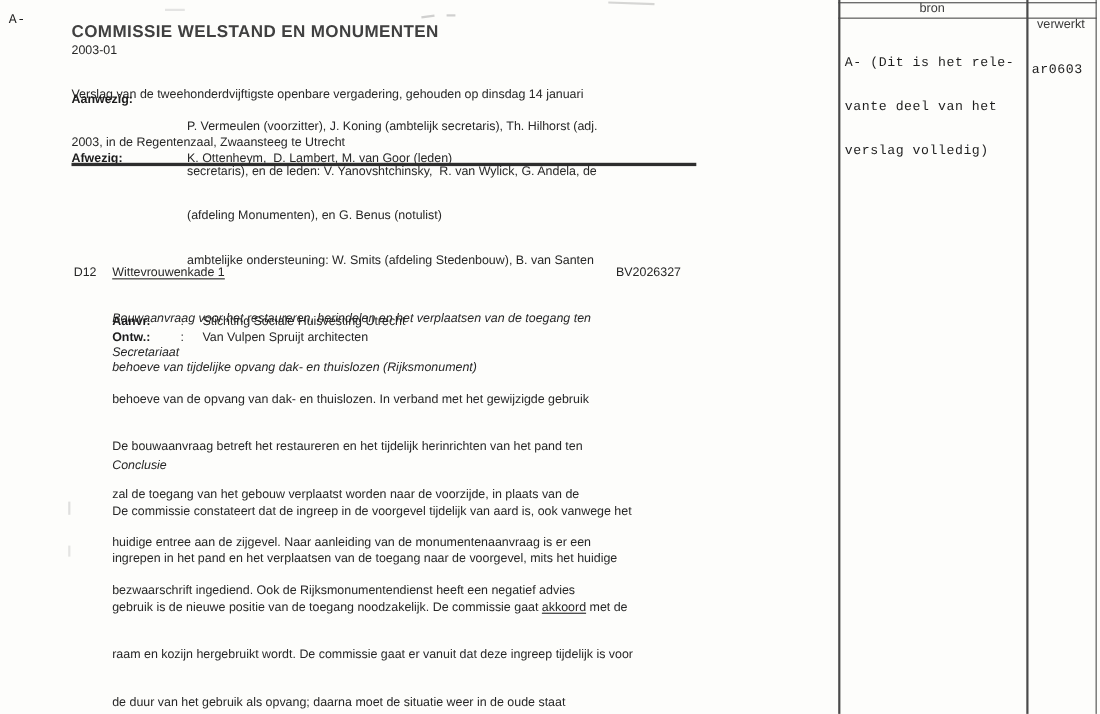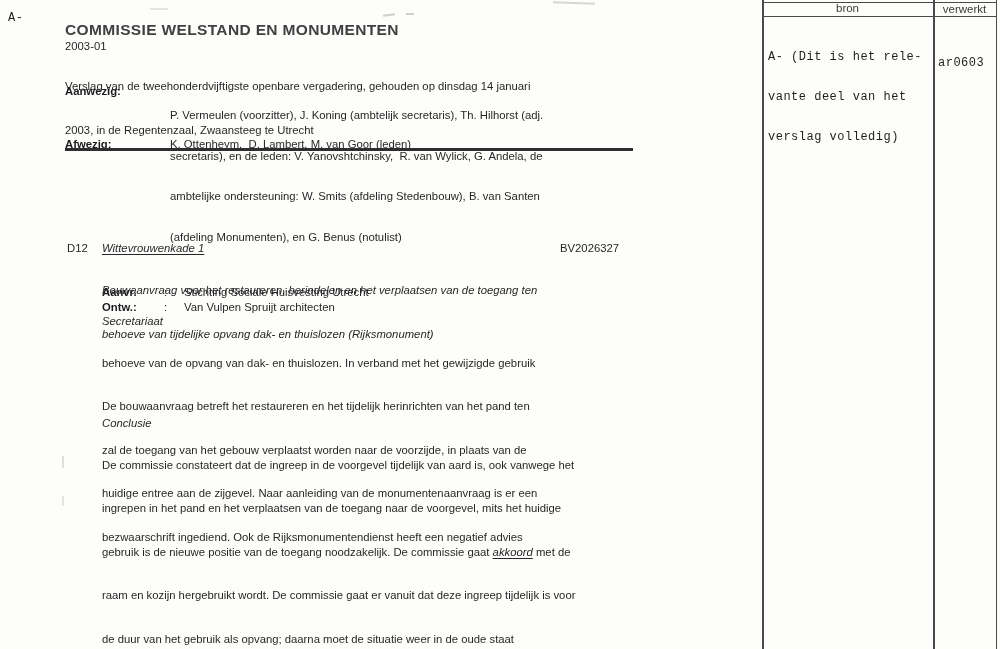--- a/index.html
+++ b/index.html
@@ -14,21 +14,21 @@
   .abs { position:absolute; white-space:pre; }
   .tw { font-family:"Liberation Mono", "DejaVu Sans Mono", monospace; font-size:12px; letter-spacing:0.5px; color:#1e1e1e; }
   .doc-title { font-size:15.5px; font-weight:700; letter-spacing:0.35px; line-height:1; color:#404040; }
   .t11 { font-size:11.3px; line-height:1; }
   .lines { font-size:11.3px; line-height:14.5px; }
   .lines > div { white-space:pre; }
   .att-lines { font-size:11.3px; line-height:13.5px; }
   .att-lines > div { white-space:pre; }
   .bold { font-weight:700; color:#1c1c1c; }
   .ital { font-style:italic; }
-  .u { text-decoration:underline; text-underline-offset:2px;font-style:italic; }
+  .u { text-decoration:underline; text-underline-offset:2px; }
   .rule { position:absolute; background:#2e2e2e; }
   .vline { position:absolute; width:1.5px; top:0; height:649px; background:#4a4a4a; }
   .hline { position:absolute; height:1.4px; background:#4a4a4a; }
   .colhead { font-size:11.5px; line-height:1; color:#3a3a3a; text-align:center; }
   .smudge { position:absolute; background:#9a9a9a; opacity:0.45; }
 </style>
 </head>
 <body>
 
 <div class="abs tw" style="left:8px; top:11px;">A-</div>
@@ -45,22 +45,22 @@
   <div class="abs t11" style="left:65px; top:41px;">2003-01</div>
   <div class="abs lines" style="left:65px; top:50px;">
     <div>Verslag van de tweehonderdvijftigste openbare vergadering, gehouden op dinsdag 14 januari</div>
     <div>2003, in de Regentenzaal, Zwaansteeg te Utrecht</div>
   </div>
 
   <div class="abs t11 bold" style="left:65px; top:86px;">Aanwezig:</div>
   <div class="abs att-lines" style="left:170px; top:82px;">
     <div>P. Vermeulen (voorzitter), J. Koning (ambtelijk secretaris), Th. Hilhorst (adj.</div>
     <div>secretaris), en de leden: V. Yanovshtchinsky,  R. van Wylick, G. Andela, de</div>
+    <div>(afdeling Monumenten), en G. Benus (notulist)</div>
     <div>ambtelijke ondersteuning: W. Smits (afdeling Stedenbouw), B. van Santen</div>
-    <div>(afdeling Monumenten), en G. Benus (notulist)</div>
   </div>
   <div class="abs t11 bold" style="left:65px; top:139px;">Afwezig:</div>
   <div class="abs t11" style="left:170px; top:139px;">K. Ottenheym,  D. Lambert, M. van Goor (leden)</div>
 
   <div class="rule" style="left:65px; top:148px; width:568px; height:2.6px;"></div>
 </div>
 
 <div>
   <div class="abs t11" style="left:67px; top:243px;">D12</div>
   <div class="abs t11 u" style="left:102px; top:243px;">Wittevrouwenkade 1</div>
@@ -102,21 +102,21 @@
 </div>
 
 <div>
   <div class="vline" style="left:762px;"></div>
   <div class="vline" style="left:933px;"></div>
   <div class="vline" style="left:995.5px;"></div>
   <div class="hline" style="left:762px; top:1.5px; width:235px;"></div>
   <div class="hline" style="left:762px; top:15.5px; width:235px;"></div>
 
   <div class="abs colhead" style="left:762px; top:3px; width:171px;">bron</div>
-  <div class="abs colhead" style="left:933px; top:4px; width:63px;">verwerkt</div>
+  <div class="abs colhead" style="left:933px; top:17px; width:63px;">verwerkt</div>
 
   <div class="abs tw" style="left:768px; top:25px; line-height:13.2px;">
     <div>A- (Dit is het rele-</div>
     <div>vante deel van het</div>
     <div>verslag volledig)</div>
   </div>
 
   <div class="abs tw" style="left:938px; top:56px;">ar0603</div>
 </div>
 

